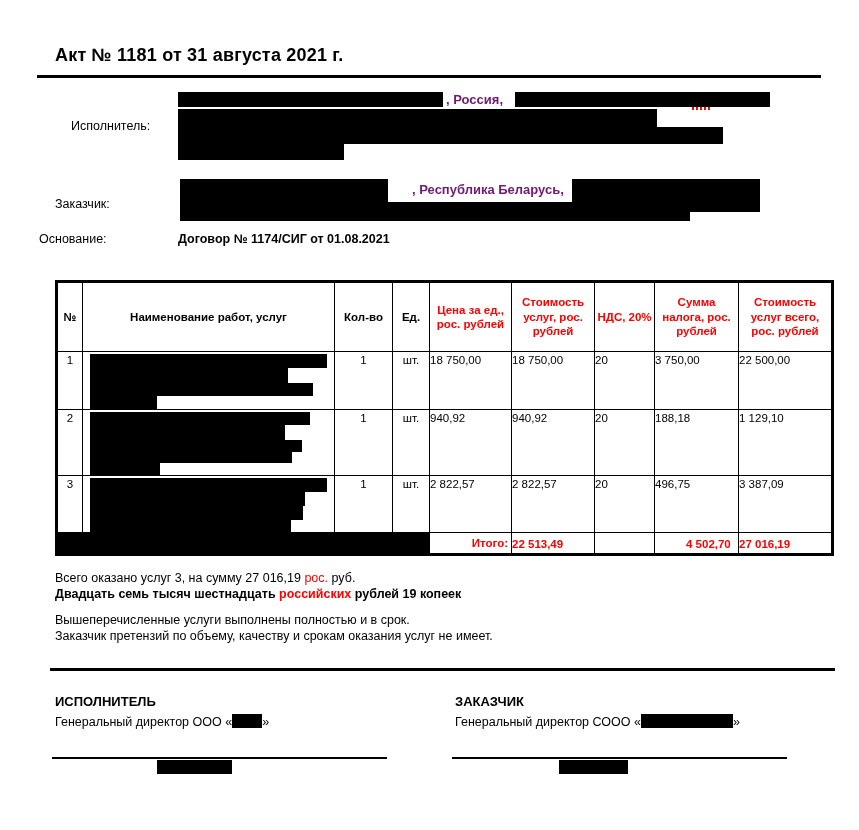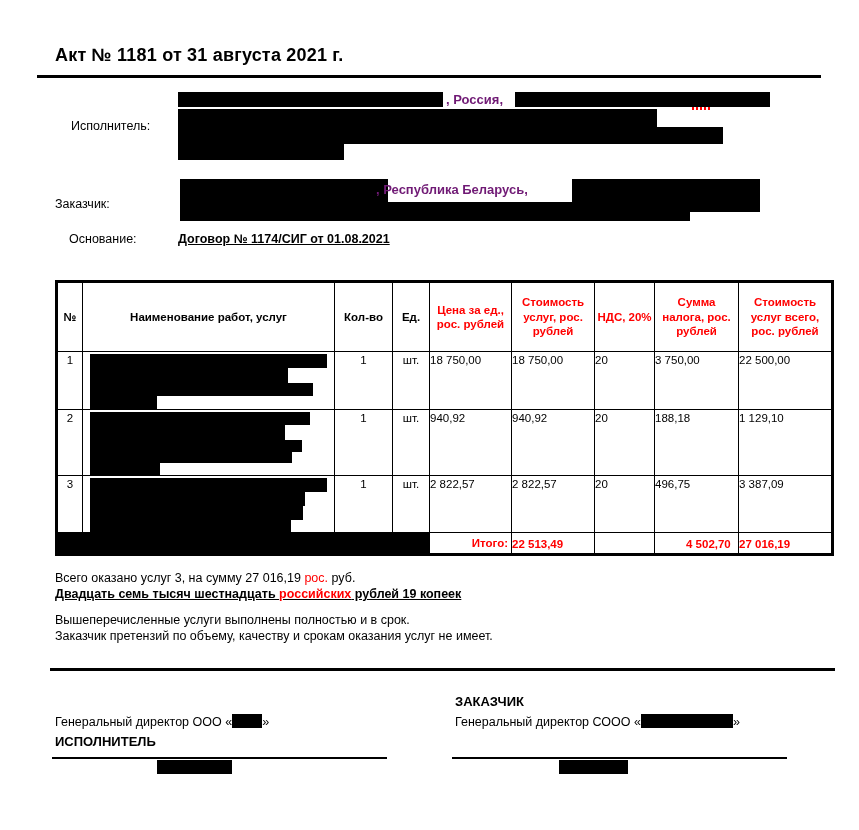--- a/index.html
+++ b/index.html
@@ -3,21 +3,21 @@
 <meta charset="utf-8">
 <style>
   html,body{margin:0;padding:0;}
   body{
     width:859px;height:830px;position:relative;background:#ffffff;
     font-family:"Liberation Sans","DejaVu Sans",sans-serif;color:#000;
     overflow:hidden;
   }
   .abs{position:absolute;}
   .red{color:#FF0000;}
-  .bold{font-weight:bold;text-decoration:underline;}
+  .bold{font-weight:bold;}
   .bar{position:absolute;background:#000;}
   .inline-bar{display:inline-block;background:#000;vertical-align:-2px;}
 
   
   .doc-title{left:55px;top:45px;font-size:18px;font-weight:bold;letter-spacing:.2px;}
   .title-rule{left:37px;top:75px;width:784px;height:3px;background:#000;}
 
   
   .party-label{font-size:12.5px;}
   .red-inline{font-size:13px;font-weight:bold;color:#701a75;}
@@ -62,26 +62,26 @@
 <div class="bar" style="left:178px;top:92px;width:265px;height:15px;"></div>
 <div class="abs red-inline" style="left:446px;top:92px;">, Россия,</div>
 <div class="bar" style="left:515px;top:92px;width:255px;height:15px;"></div>
 <div class="squiggle" style="left:692px;top:107px;width:20px;"></div>
 <div class="bar" style="left:178px;top:109px;width:479px;height:18px;"></div>
 <div class="bar" style="left:178px;top:127px;width:545px;height:17px;"></div>
 <div class="bar" style="left:178px;top:144px;width:166px;height:16px;"></div>
 
 <div class="abs party-label" style="left:55px;top:197px;">Заказчик:</div>
 <div class="bar" style="left:180px;top:179px;width:208px;height:23px;"></div>
-<div class="abs red-inline" style="left:376px;top:182px;">, Республика Беларусь,</div>
+<div class="abs red-inline" style="left:412px;top:182px;">, Республика Беларусь,</div>
 <div class="bar" style="left:572px;top:179px;width:188px;height:23px;"></div>
 <div class="bar" style="left:690px;top:179px;width:70px;height:33px;"></div>
 <div class="bar" style="left:180px;top:202px;width:510px;height:19px;"></div>
 
-<div class="abs party-label" style="left:69px;top:232px;">Основание:</div>
+<div class="abs party-label" style="left:39px;top:232px;">Основание:</div>
 <div class="abs party-label bold" style="left:178px;top:232px;">Договор № 1174/СИГ от 01.08.2021</div>
 
 <table class="svc-table">
   <colgroup>
     <col style="width:26px">
       <col style="width:252px">
       <col style="width:58px">
       <col style="width:37px">
     <col style="width:82px">
       <col style="width:83px">
@@ -173,21 +173,21 @@
 </tbody>
   </table>
 
 <p class="abs sum-line" style="top:571px;"><span>Всего оказано услуг 3, на сумму 27 016,19 </span><span class="red">рос.</span><span> руб.</span></p>
 <p class="abs sum-line bold" style="top:587px;"><span>Двадцать семь тысяч шестнадцать </span><span class="red">российских</span><span> рублей 19 копеек</span></p>
 <p class="abs sum-line" style="top:613px;">Вышеперечисленные услуги выполнены полностью и в срок.</p>
 <p class="abs sum-line" style="top:629px;">Заказчик претензий по объему, качеству и срокам оказания услуг не имеет.</p>
 
 <div class="abs sign-rule"></div>
 
-<div class="abs sig-heading" style="left:55px;top:694px;margin-top:40px;">ИСПОЛНИТЕЛЬ</div>
+<div class="abs sig-heading" style="left:55px;top:694px;">ИСПОЛНИТЕЛЬ</div>
 <div class="abs sig-line-text" style="left:55px;top:714px;"><span>Генеральный директор ООО «</span><span class="inline-bar" style="width:30px;height:14px;"></span><span>»</span></div>
 
 <div class="abs sig-heading" style="left:455px;top:694px;">ЗАКАЗЧИК</div>
 <div class="abs sig-line-text" style="left:455px;top:714px;"><span>Генеральный директор СООО «</span><span class="inline-bar" style="width:92px;height:14px;"></span><span>»</span></div>
 
 <div class="sig-underline" style="left:52px;width:335px;"></div>
 <div class="bar" style="left:157px;top:760px;width:75px;height:14px;"></div>
 
 <div class="sig-underline" style="left:452px;width:335px;"></div>
 <div class="bar" style="left:559px;top:760px;width:69px;height:14px;"></div>

